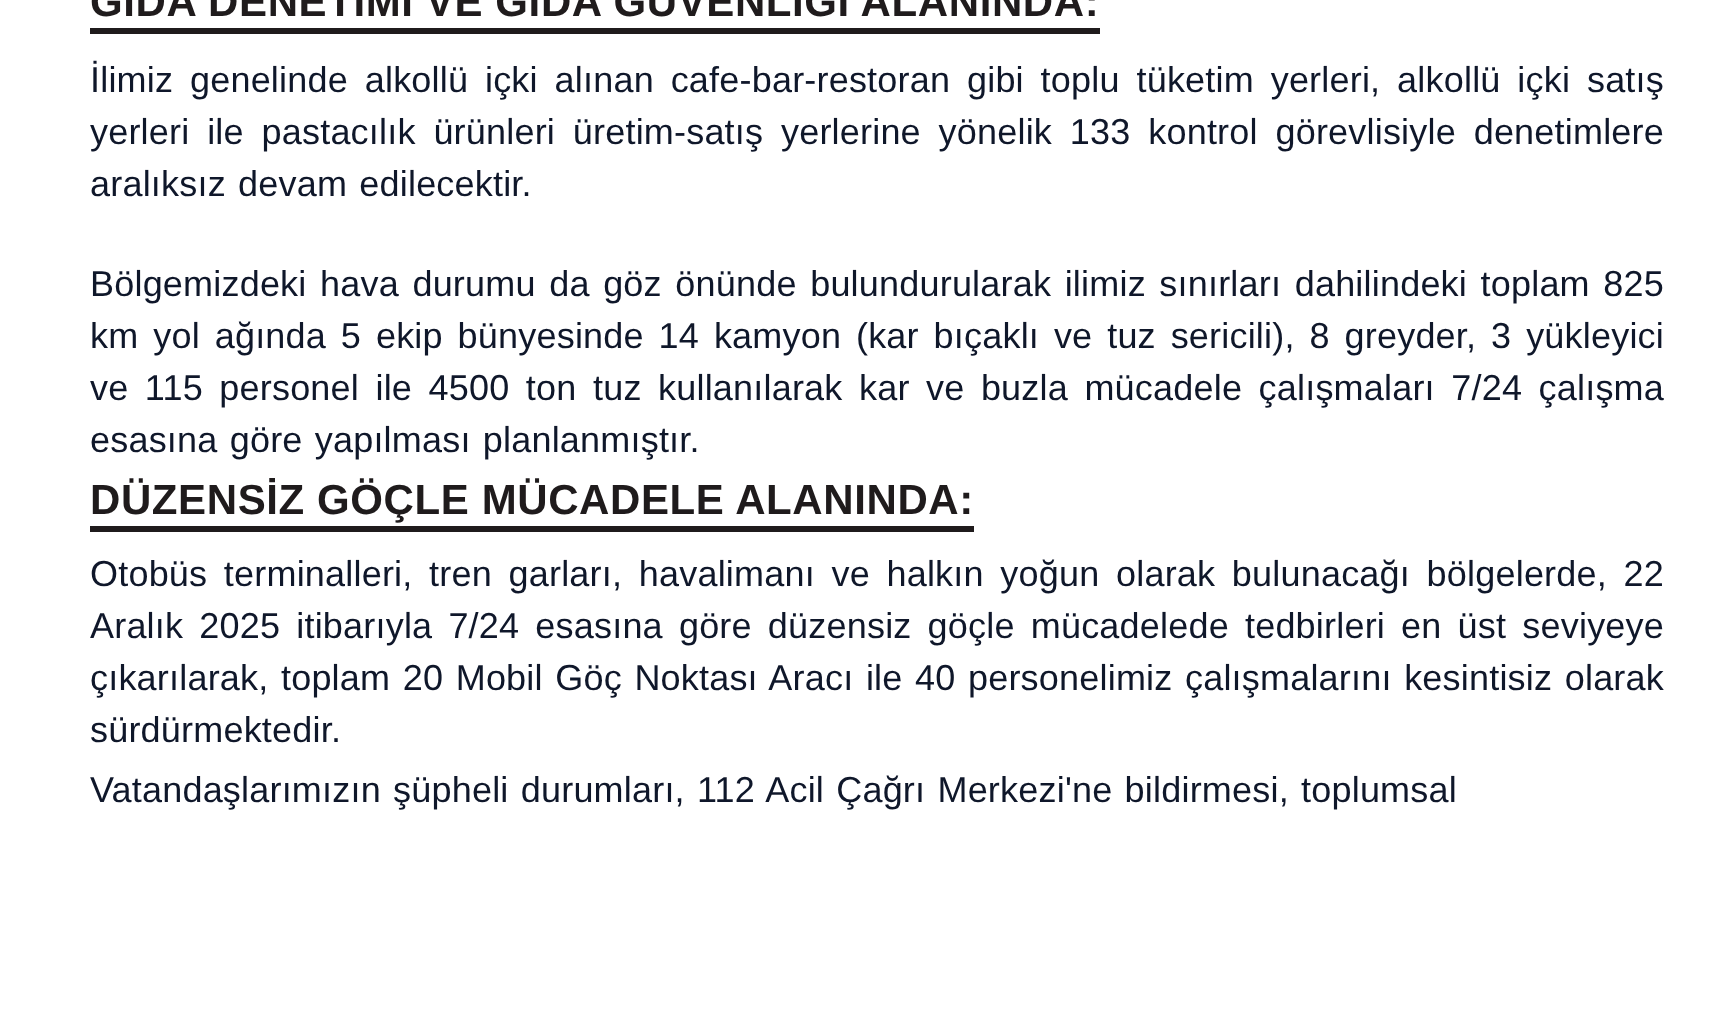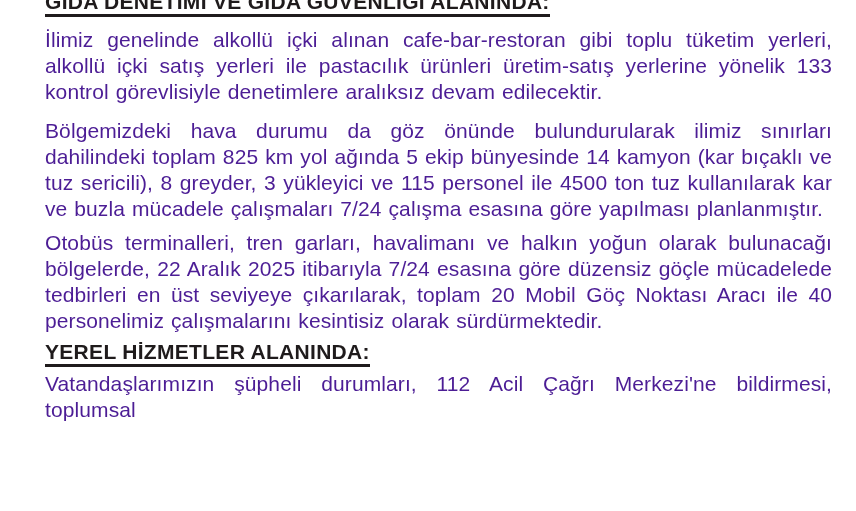--- a/index.html
+++ b/index.html
@@ -30,46 +30,46 @@
     color: #1f1b1c;
     white-space: nowrap;
   }
   .section-heading .hd {
     display: inline-block;
     padding-bottom: 2px;
     border-bottom: 3px solid #1f1b1c;
   }
   .para {
     margin: 0;
-    font-size: 21px;
+    font-size: 18px;
     line-height: 26px;
     text-align: justify;
     letter-spacing: 0.1px;
     word-spacing: 1px;
-    color: #4c1d95;
+    color: #0f172a;
   }
   
   .h-food   { margin-top: -9px; }
   .p-food   { margin-top: 10px; }
   .h-road   { margin-top: 9px; }
-  .p-road   { margin-top: 13px; }
+  .p-road   { margin-top: 24px; }
   .h-migr   { margin-top: 7px; }
   .p-migr   { margin-top: 8px; }
   .h-local  { margin-top: 7px; }
   .p-local1 { margin-top: 6px; }
   .p-local2 { margin-top: 4px; }
 </style>
 </head>
 <body>
 
 <div class="doc">
 
   <h2 class="section-heading h-food"><span class="hd">GIDA DENETİMİ VE GIDA GÜVENLİĞİ ALANINDA:</span></h2>
   <p class="para p-food">İlimiz genelinde alkollü içki alınan cafe-bar-restoran gibi toplu tüketim yerleri, alkollü içki satış yerleri ile pastacılık ürünleri üretim-satış yerlerine yönelik 133 kontrol görevlisiyle denetimlere aralıksız devam edilecektir.</p>
 
   <p class="para p-road">Bölgemizdeki hava durumu da göz önünde bulundurularak ilimiz sınırları dahilindeki toplam 825 km yol ağında 5 ekip bünyesinde 14 kamyon (kar bıçaklı ve tuz sericili), 8 greyder, 3 yükleyici ve 115 personel ile 4500 ton tuz kullanılarak kar ve buzla mücadele çalışmaları 7/24 çalışma esasına göre yapılması planlanmıştır.</p>
 
+  <h2 class="section-heading h-migr"><span class="hd">DÜZENSİZ GÖÇLE MÜCADELE ALANINDA:</span></h2>
   <p class="para p-migr">Otobüs terminalleri, tren garları, havalimanı ve halkın yoğun olarak bulunacağı bölgelerde, 22 Aralık 2025 itibarıyla 7/24 esasına göre düzensiz göçle mücadelede tedbirleri en üst seviyeye çıkarılarak, toplam 20 Mobil Göç Noktası Aracı ile 40 personelimiz çalışmalarını kesintisiz olarak sürdürmektedir.</p>
 
-  <h2 class="section-heading h-local"><span class="hd">YEREL HİZMETLER ALANINDA:</span></h2>
   <p class="para p-local2">Vatandaşlarımızın şüpheli durumları, 112 Acil Çağrı Merkezi'ne bildirmesi, toplumsal</p>
 
 </div>
 
 </body></html>

